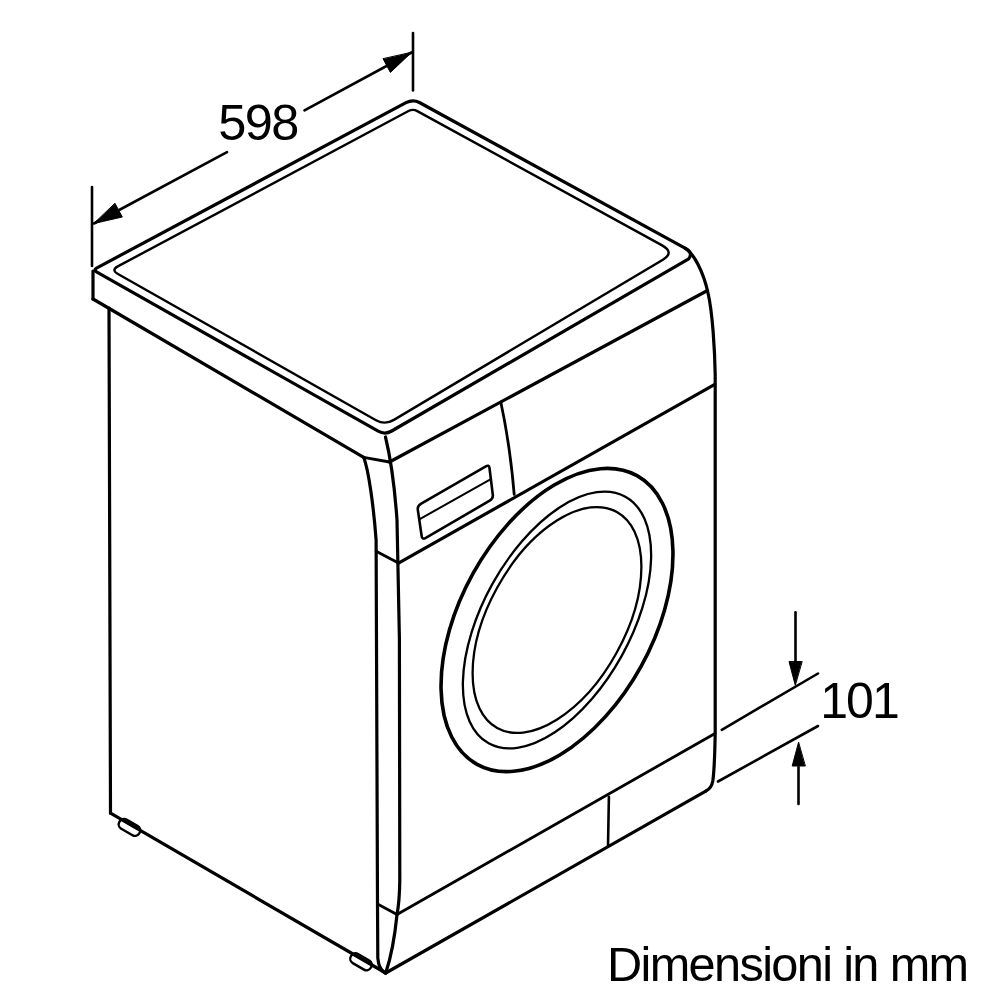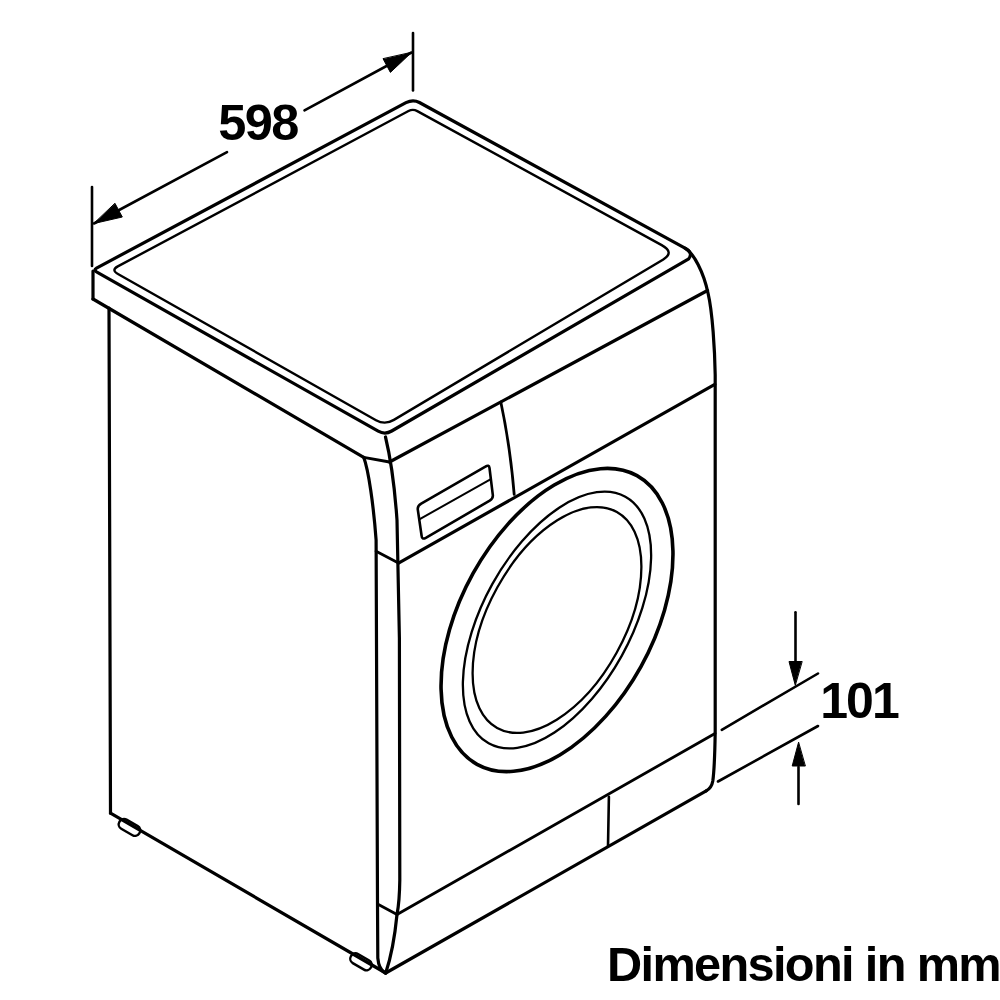--- a/index.html
+++ b/index.html
@@ -1,16 +1,16 @@
 <!DOCTYPE html>
 <html><head>
 <meta charset="utf-8">
 <style>
   html,body{margin:0;padding:0;background:#fff;}
-  #c{width:792px;height:1000px;position:relative;font-weight:bold;}
+  #c{width:792px;height:1000px;position:relative;}
   svg{display:block;}
   text{font-family:"Liberation Sans",sans-serif;fill:#000;}
 </style>
 </head>
 <body>
 <div id="c">
 <svg width="1000" height="1000" viewBox="0 0 1000 1000">
 <rect x="0" y="0" width="1000" height="1000" fill="#ffffff"></rect>
 <g fill="none" stroke="#000000" stroke-linecap="round" stroke-linejoin="round">
 

